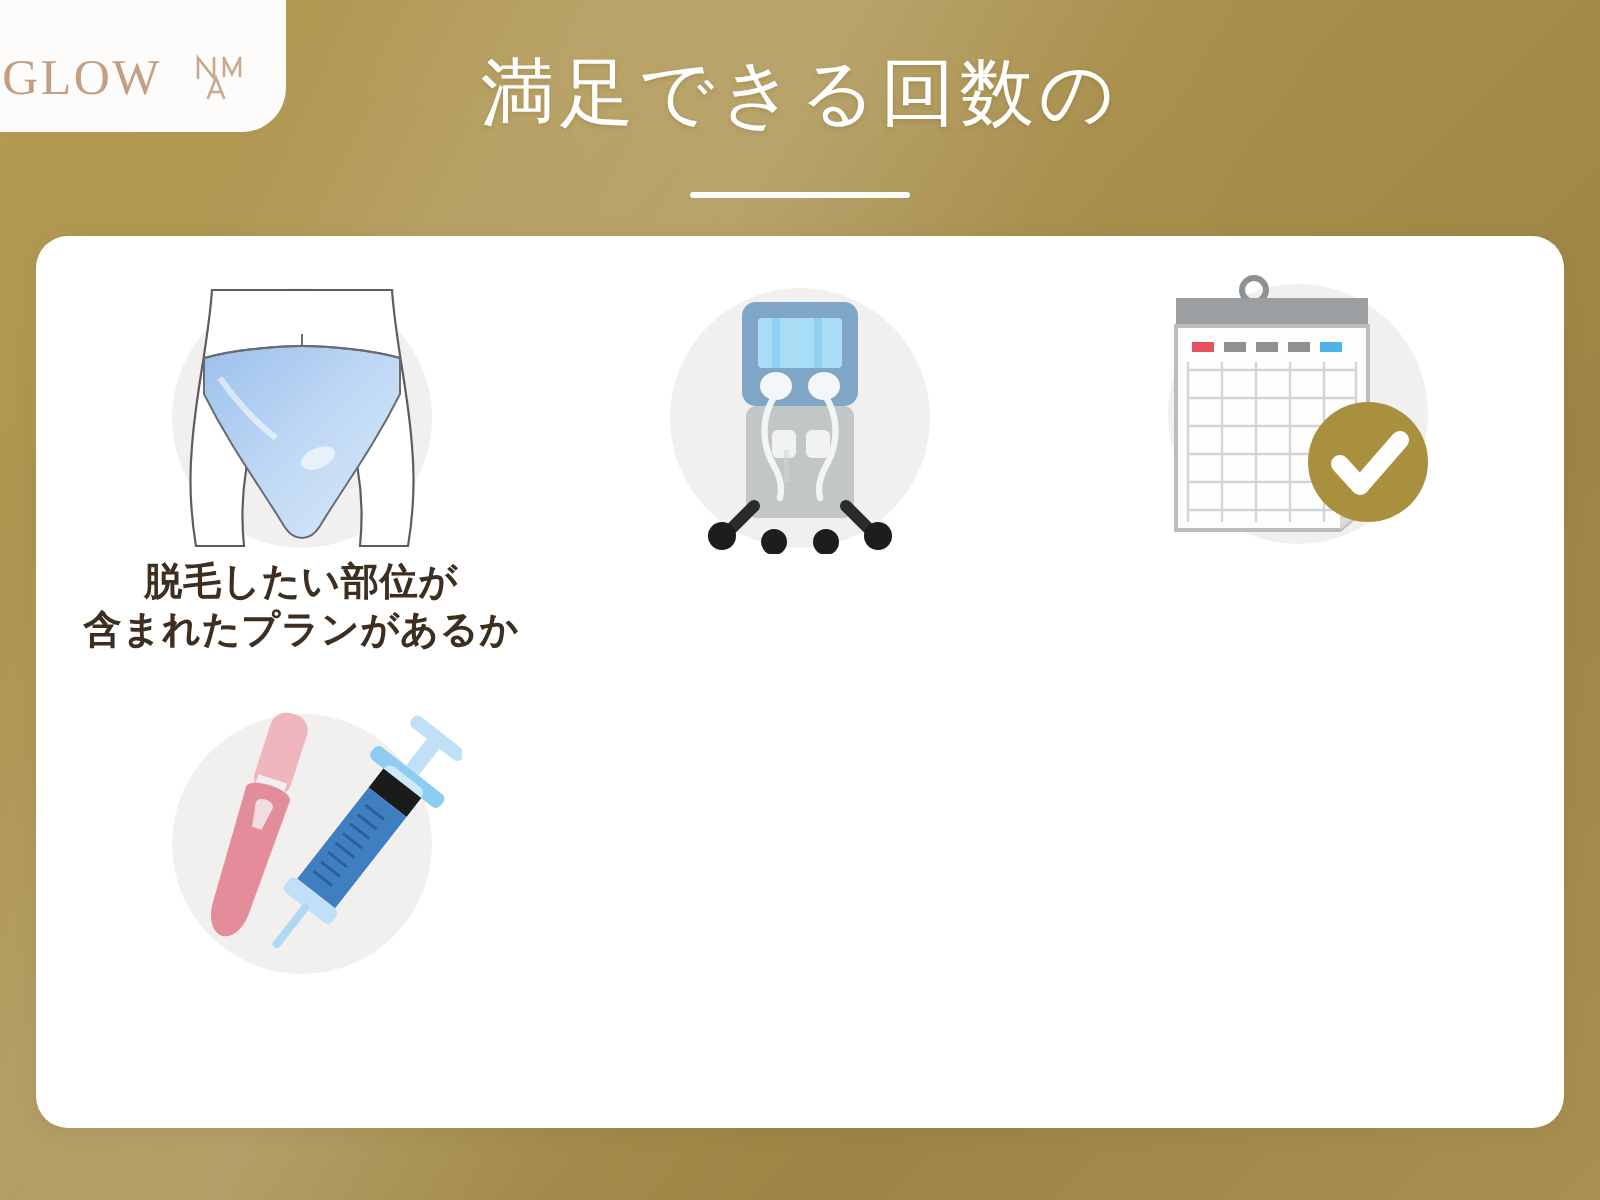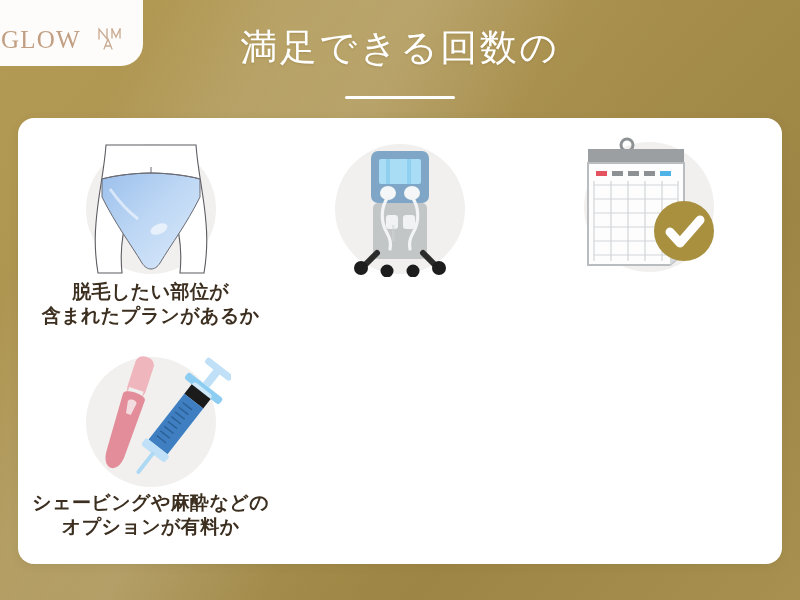--- a/index.html
+++ b/index.html
@@ -249,19 +249,17 @@
                 <rect x="96" y="46" width="24" height="58" fill="#3f7fc1"></rect>
                 <g stroke="#2b5f96" stroke-width="1.4">
                   <path d="M100 54 H112 M100 60 H112 M100 66 H112 M100 72 H112 M100 78 H112 M100 84 H112 M100 90 H112 M100 96 H112"></path>
                 </g>
                 <rect x="93" y="104" width="30" height="9" rx="3" fill="#bfe0f6"></rect>
                 <path d="M108 113 L108 136" stroke="#aed9f5" stroke-width="4" stroke-linecap="round"></path>
               </g>
             </svg>
           </div>
         </div>
-        <div class="caption">シェービングや麻酔などの
-オプションが有料か</div>
       </div>
 
     </div>
   </div>
 </div>
 
 </body></html>

